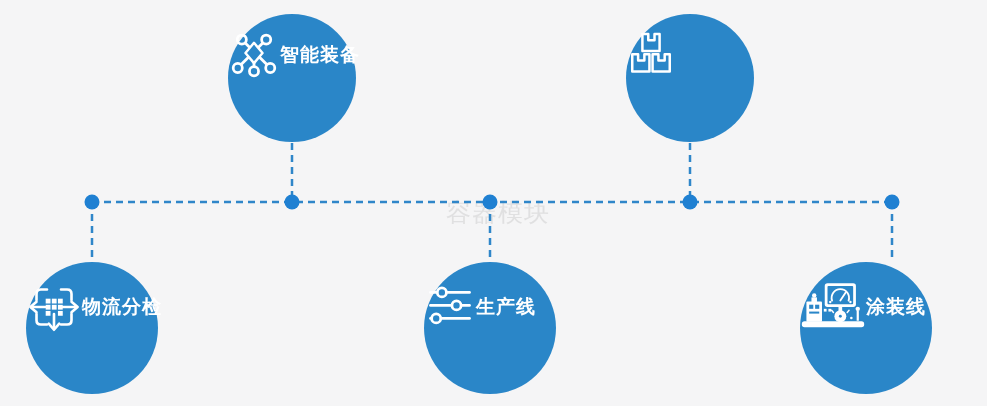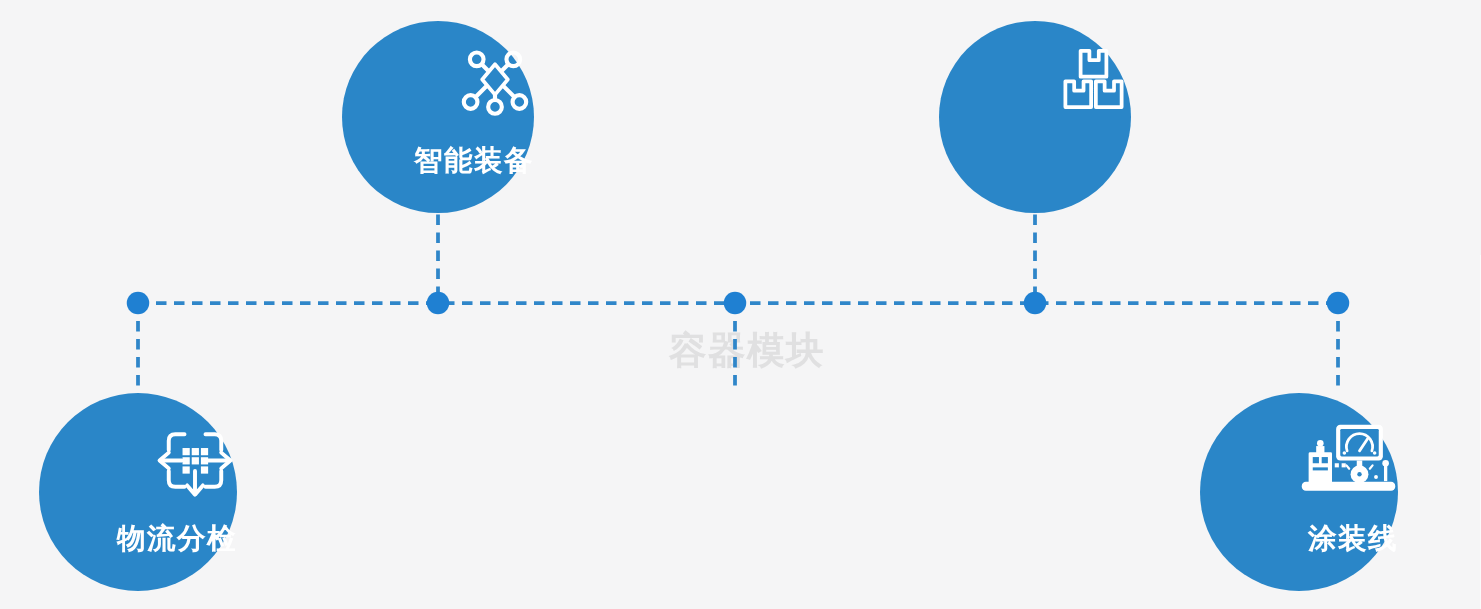--- a/index.html
+++ b/index.html
@@ -19,44 +19,42 @@
     width:987px;height:406px;
     background:var(--page-bg);
     overflow:hidden;
   }
   .watermark{
     position:absolute;
     left:446px;top:196px;
     font-size:25px;
     letter-spacing:1px;
     color:var(--watermark-text);
-    font-weight:700;
+    font-weight:400;
     z-index:1;
     user-select:none;
-    margin-top:21px;
   }
   .connectors{
     position:absolute;left:0;top:0;z-index:2;
     pointer-events:none;
   }
   .dash{
     stroke:var(--connector);
     stroke-width:2.5;
     stroke-dasharray:7 5;
     fill:none;
   }
   .junction{ fill:var(--junction-dot); }
   .node{
     position:absolute;
     z-index:3;
     border-radius:50%;
     background:var(--node-fill);
     display:flex;
-    flex-direction:column;
-    align-items:flex-end;
+    align-items:flex-start;
     justify-content:flex-start;
     padding-top:15px;
   }
   .node-top{ width:128px;height:128px; }
   .node-bottom{ width:132px;height:132px; padding-top:19px; }
   .icon{ height:52px; display:flex; align-items:center; justify-content:center; }
   .icon svg{ display:block; }
   .node-label{
     margin-top:13px;
     color:var(--label-text);
@@ -144,20 +142,35 @@
           <rect x="29.5" y="29.5" width="5.5" height="5.5"></rect>
           <rect x="36.5" y="29.5" width="5.5" height="5.5"></rect>
           <rect x="22.5" y="36.5" width="5.5" height="5.5"></rect>
           <rect x="36.5" y="36.5" width="5.5" height="5.5"></rect>
         </g>
       </svg>
     </span>
     <div class="node-label">物流分检</div>
   </div>
 
+  <div class="node node-bottom" style="left:424px;top:262px">
+    <span class="icon">
+      <svg width="52" height="52" viewBox="0 0 64 64">
+        <g class="stroke-w" stroke-width="3.4">
+          <line x1="8" y1="14" x2="56" y2="14"></line>
+          <line x1="8" y1="30" x2="56" y2="30"></line>
+          <line x1="8" y1="46" x2="56" y2="46"></line>
+          <circle class="fill-node" cx="22" cy="14" r="5.6"></circle>
+          <circle class="fill-node" cx="40" cy="30" r="5.6"></circle>
+          <circle class="fill-node" cx="15" cy="46" r="5.6"></circle>
+        </g>
+      </svg>
+    </span>
+    <div class="node-label">生产线</div>
+  </div>
 
   <div class="node node-bottom" style="left:800px;top:262px">
     <span class="icon">
       <svg width="66" height="52" viewBox="0 0 72 56">
 
         <rect class="fill-w" x="27" y="2" width="34" height="26" rx="3"></rect>
         <rect class="fill-node" x="30" y="5" width="28" height="20" rx="1"></rect>
         <g class="stroke-w" stroke-width="2">
           <path d="M35,21 A 9.5,9.5 0 1 1 53,21"></path>
           <line x1="44" y1="21" x2="50" y2="12"></line>

